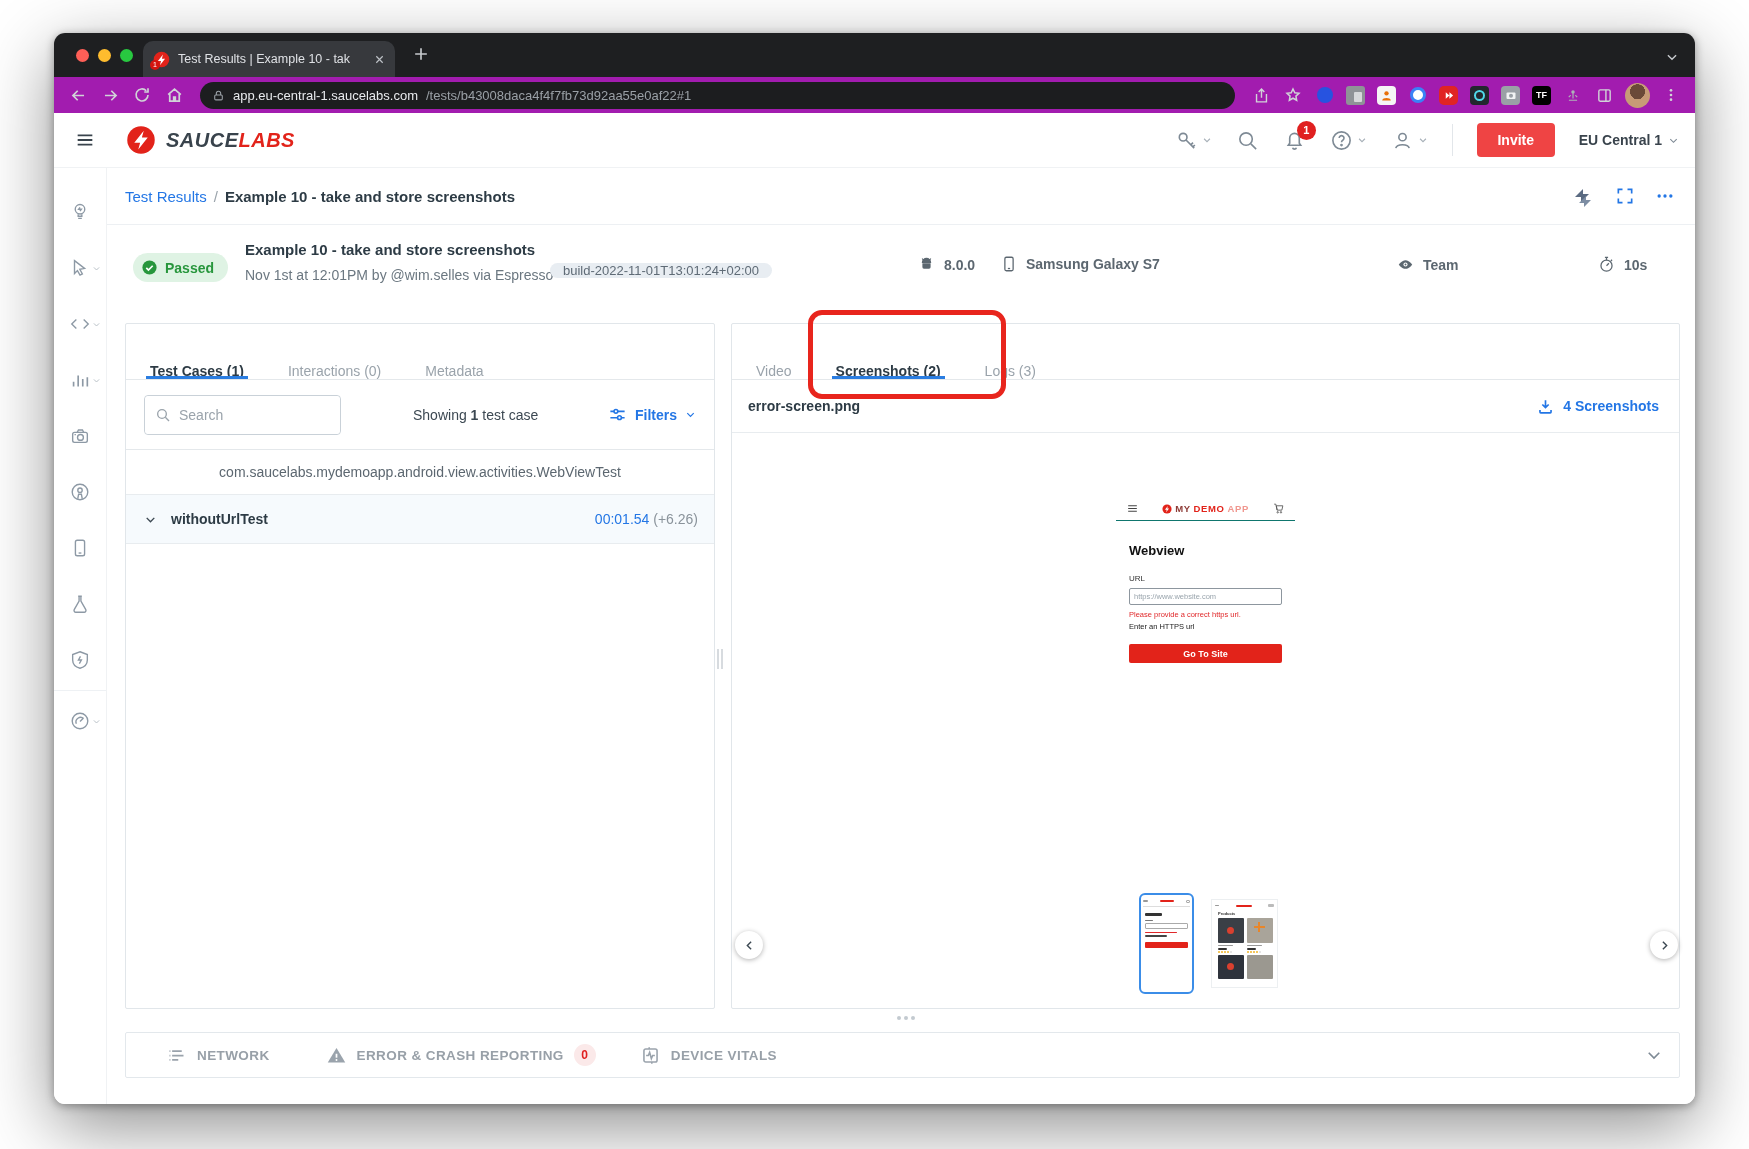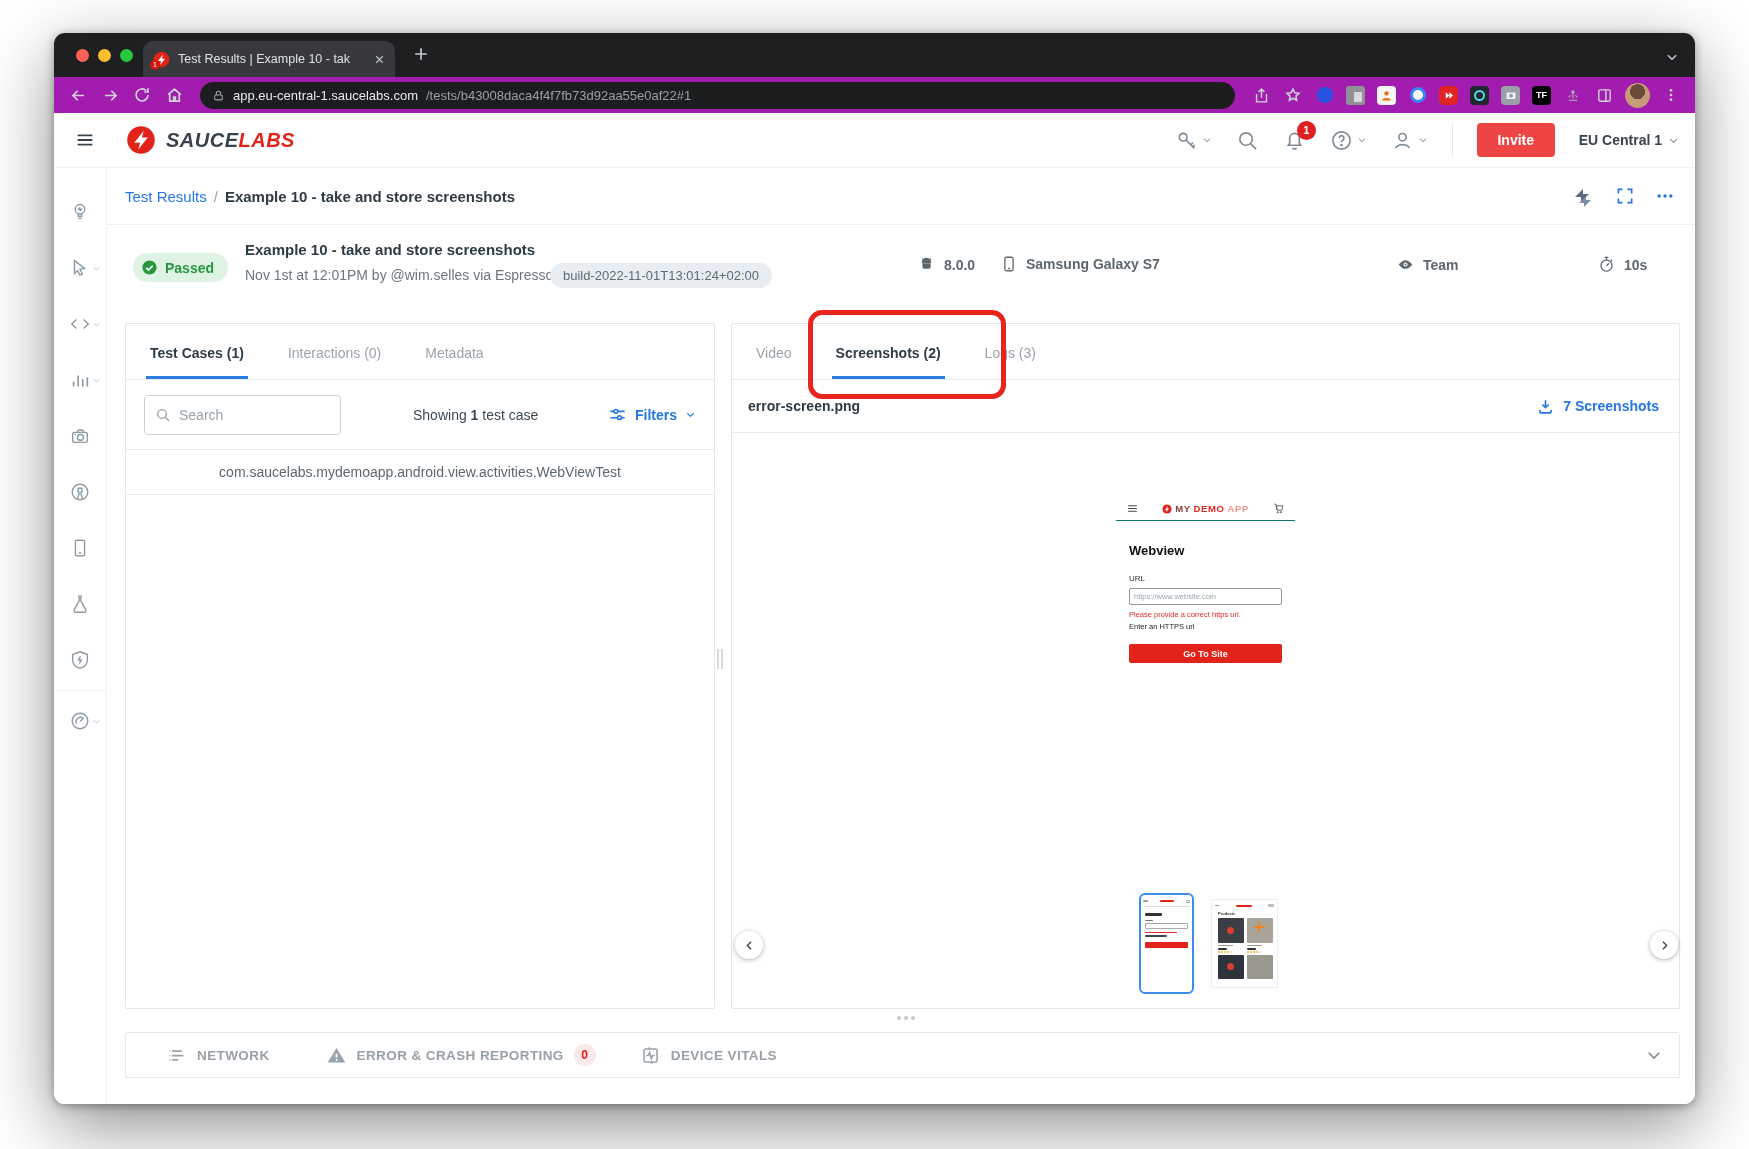--- a/index.html
+++ b/index.html
@@ -46,26 +46,26 @@
   .bc-link { color:#2376e5; font-size:15px; cursor:pointer; }
   .bc-sep { color:#9aa3ab; font-size:15px; margin:0 7px; }
   .bc-cur { color:#2d3b45; font-size:15px; font-weight:bold; }
 
   .summary { position:absolute; left:53px; right:0; top:112px; height:98px; }
   .badge-pass { position:absolute; left:26px; top:28px; background:#dff3e4; color:#27963c; font-weight:bold; font-size:14px;
                 border-radius:15px; height:29px; display:flex; align-items:center; gap:7px; padding:0 14px 0 8px; }
   .sum-title { position:absolute; left:138px; top:16px; font-size:15px; font-weight:bold; color:#2d3b45; }
   .sum-meta { position:absolute; left:138px; top:42px; font-size:14px; color:#6b7780; }
   .build-pill { position:absolute; left:443px; top:38px; background:#e8edf2; color:#5f6b76; font-size:13px;
-                border-radius:13px; height:25px; display:flex; align-items:center; padding:0 13px; }
+                border-radius:13px; height:15px; display:flex; align-items:center; padding:0 13px; }
   .sum-item { position:absolute; top:30px; display:flex; align-items:center; gap:8px; color:#5c6770; font-size:14px; font-weight:bold; }
 
   .panel { position:absolute; background:#fff; border:1px solid #e1e6ea; border-radius:2px; }
   .ptabs { height:56px; border-bottom:1px solid #e4e8eb; display:flex; align-items:flex-end; gap:44px; padding:0 24px; }
-  .ptab { font-size:14px; color:#9aa3ab; padding-bottom:18px; position:relative; cursor:pointer; white-space:nowrap; }
+  .ptab { font-size:14px; color:#9aa3ab; position:relative; cursor:pointer; white-space:nowrap; }
   .ptab.active { color:#2d3b45; font-weight:bold; }
   .ptab.active::after { content:""; position:absolute; left:-4px; right:-4px; bottom:0; height:3px; background:#2a7de1; }
 
   .lp-toolbar { height:70px; border-bottom:1px solid #e4e8eb; display:flex; align-items:center; padding:0 18px; }
   .searchbox { width:197px; height:40px; border:1px solid #c9d1d8; border-radius:4px; position:relative; }
   .searchbox input { width:100%; height:100%; border:none; outline:none; border-radius:4px; padding-left:34px;
                      font-size:14px; color:#3c4852; font-family:"Liberation Sans", sans-serif; }
   .searchbox input::placeholder { color:#9aa3ab; }
   .searchbox .mag { position:absolute; left:10px; top:11px; }
   .showing { margin-left:72px; font-size:14px; color:#3c4852; }
@@ -491,20 +491,30 @@
             </svg>
           <span>Filters</span>
           <svg class="chev" width="11" height="11" viewBox="0 0 24 24" stroke="#2376e5" stroke-width="2.6" fill="none">
               <path d="M5 9l7 7 7-7"></path>
             </svg>
         </span>
       </div>
       <div class="suite-row">
         <span>com.saucelabs.mydemoapp.android.view.activities.WebViewTest</span>
       </div>
+      <div class="test-row">
+        <svg width="13" height="13" viewBox="0 0 24 24" stroke="#3c4852" stroke-width="2.6" fill="none">
+            <path d="M5 9l7 7 7-7"></path>
+          </svg>
+        <span class="test-name">withoutUrlTest</span>
+        <span class="test-time">
+          <span class="t">00:01.54</span>
+          <span class="d">(+6.26)</span>
+        </span>
+      </div>
     </div>
 
     <span class="gutter">
         <i></i>
         <i></i>
       </span>
 
     <div class="panel" style="left:677px;top:210px;width:949px;height:686px;">
       <div class="ptabs">
         <span class="ptab">Video</span>
@@ -512,21 +522,21 @@
         <span class="ptab">Logs (3)</span>
       </div>
       <div class="annot"></div>
 
       <div class="filerow">
         <span class="filename">error-screen.png</span>
         <span class="dl">
           <svg width="19" height="19" viewBox="0 0 24 24" stroke="#2376e5" stroke-width="2.1" fill="none">
               <path d="M12 4v9M8 9.5l4 4 4-4M5 16.5v2.5a1 1 0 001 1h12a1 1 0 001-1v-2.5"></path>
             </svg>
-          <span>7 Screenshots</span>
+          <span>4 Screenshots</span>
         </span>
       </div>
 
       <div class="shot">
         <div class="shot-head">
           <svg width="13" height="13" viewBox="0 0 24 24" stroke="#444" stroke-width="2" fill="none">
               <path d="M4 7h16M4 12h16M4 17h16"></path>
             </svg>
           <span class="mbrand">
             <svg width="10" height="10" viewBox="0 0 24 24">

